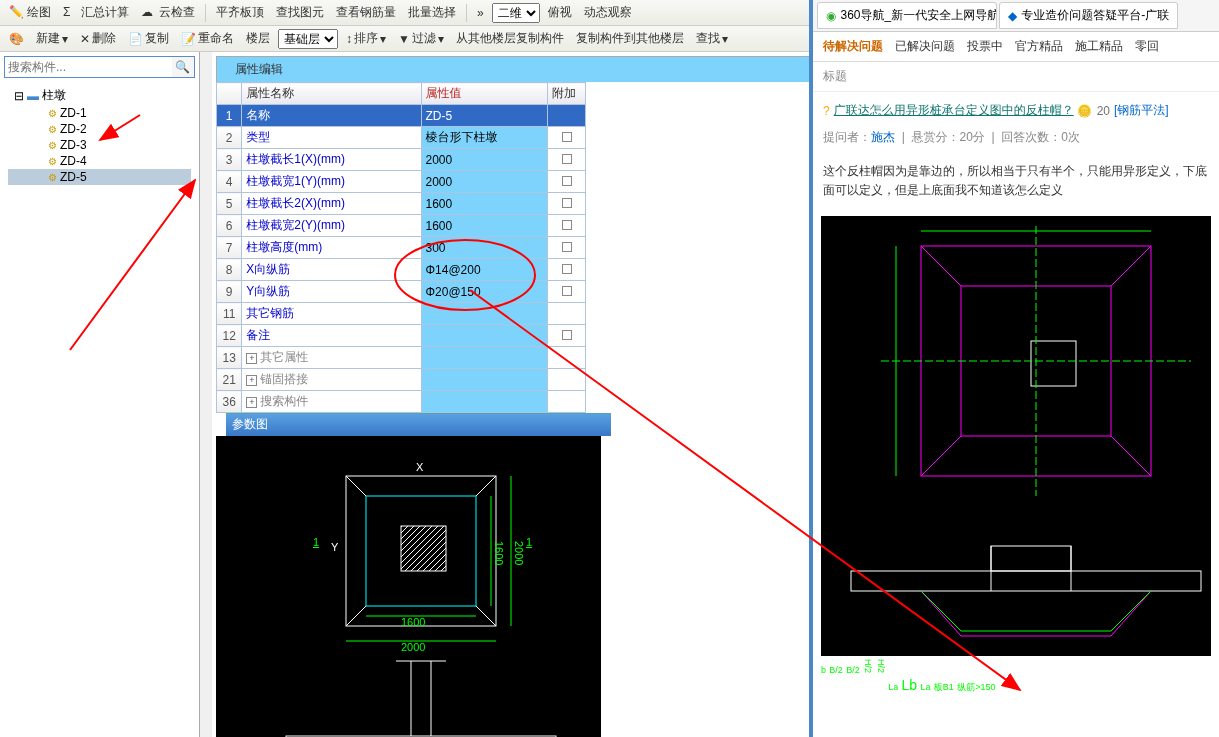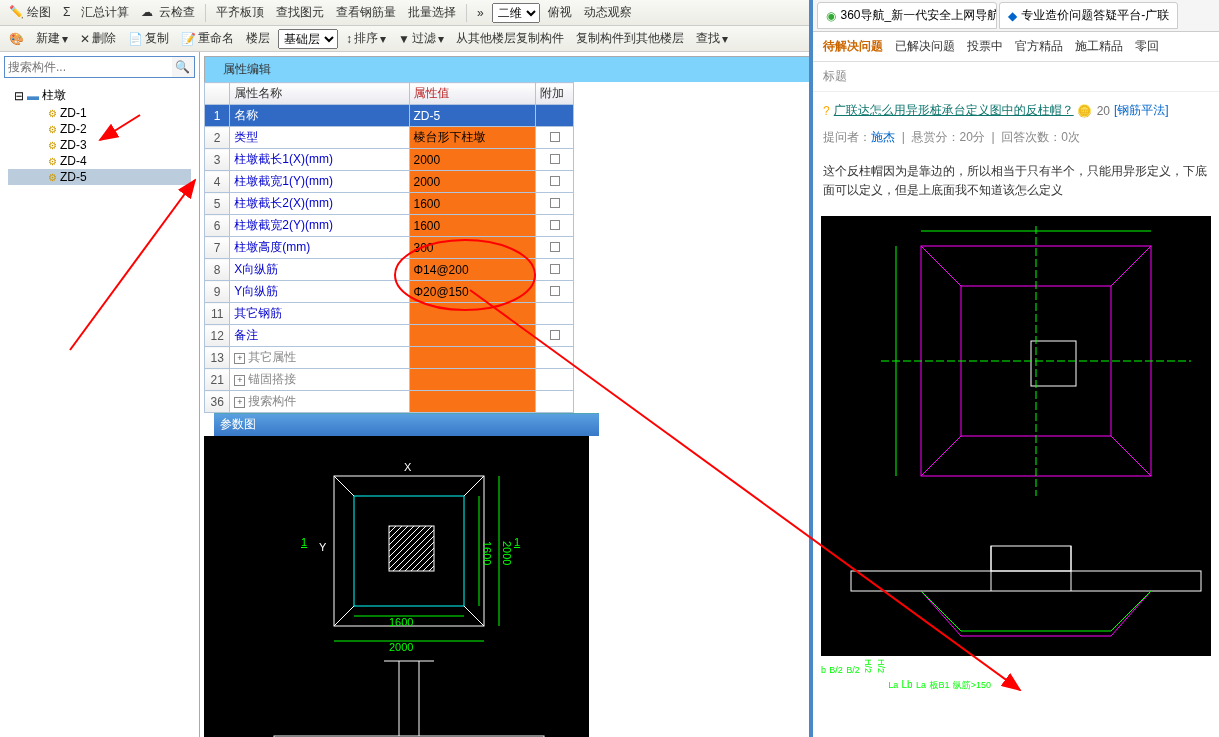--- a/index.html
+++ b/index.html
@@ -7,21 +7,21 @@
 
 
 .toolbar { display: flex; align-items: center; padding: 2px 5px; background: linear-gradient(#f8f8f5, #ecece5); border-bottom: 1px solid #ccc; height: 26px; gap: 4px; }
 .toolbar .item { display: flex; align-items: center; gap: 2px; padding: 2px 4px; color: #333; cursor: pointer; white-space: nowrap; }
 .toolbar .icon { width: 16px; height: 16px; display: inline-block; }
 .toolbar select { font-size: 12px; padding: 1px; }
 .toolbar .sep { width: 1px; height: 18px; background: #ccc; margin: 0 2px; }
 .disabled { color: #aaa; }
 
 
-.main { display: flex; height: calc(100% - 52px); }
+.main { display: flex; height: calc(100% - 52px); gap: 12px; }
 .left-panel { width: 200px; background: #fff; border-right: 1px solid #aaa; display: flex; flex-direction: column; }
 .search-box { display: flex; margin: 4px; border: 1px solid #5a8bcb; }
 .search-box input { flex: 1; border: none; padding: 3px; outline: none; }
 .search-box .s-icon { width: 22px; display: flex; align-items: center; justify-content: center; background: #f5f5f5; color: #888; }
 
 .tree { padding: 4px 8px; }
 .tree-node { display: flex; align-items: center; gap: 3px; padding: 1px 0 1px 6px; cursor: pointer; color: #000; }
 .tree-child { display: flex; align-items: center; gap: 3px; padding: 1px 0 1px 40px; cursor: pointer; color: #000; }
 .tree-child.selected { background: #bcd; }
 .gear { color: #c90; font-size: 10px; }
@@ -29,21 +29,21 @@
 
 .center-panel { flex: 1; background: #fff; position: relative; display: flex; flex-direction: column; }
 .prop-tab { display: inline-block; padding: 4px 18px; background: #7dd3fc; border: 1px solid #aaa; border-bottom: none; margin: 4px 0 0 4px; color: #333; }
 .prop-table { border-collapse: collapse; margin: 0 4px; width: 370px; }
 .prop-table th, .prop-table td { border: 1px solid #b0c4de; padding: 2px 4px; text-align: left; height: 18px; }
 .prop-table th { background: linear-gradient(#fff, #e8e8f0); color: #333; font-weight: normal; }
 .prop-table th.val { color: #b22; }
 .prop-table .rownum { width: 24px; text-align: center; background: linear-gradient(#fff,#eee); color: #555; }
 .prop-table td.name { color: #00c; background: #fff; }
 .prop-table td.name.plus::before { content: "+"; display: inline-block; width: 9px; height: 9px; border: 1px solid #888; line-height: 8px; text-align: center; margin-right: 3px; color: #555; font-size: 9px; }
-.prop-table td.value { background: #f97316; }
+.prop-table td.value { background: #7dd3fc; }
 .prop-table td.extra { text-align: center; }
 .prop-table td.extra .cb { display:inline-block; width:10px; height:10px; border:1px solid #888; }
 .prop-table tr.sel td { background: #316ac5; color: #fff; }
 .prop-table tr.sel td.name { color: #fff; }
 .prop-table tr.grey td.name { color: #888; }
 
 
 .diagram-header { background: linear-gradient(#4a8, #5aa0e0 1px, #3878c8); color: #fff; padding: 3px 6px; width: 385px; margin-left: 14px; }
 .diagram { position: relative; background: #000; width: 385px; height: 430px; margin-left: 4px; }
 .diagram svg { position:absolute; top:0; left:0; }
@@ -383,21 +383,21 @@
     <span class="label" style="left:265px;top:2px;color:#0f0;font-size:9px">B/2</span>
     <span class="label" style="left:55px;top:90px;color:#0f0;font-size:9px;writing-mode:vertical-rl">H/2</span>
     <span class="label" style="left:55px;top:180px;color:#0f0;font-size:9px;writing-mode:vertical-rl">H/2</span>
     <span class="label" style="left:30px;top:130px;color:#fff;font-size:9px">反柱墩(X向)</span>
     <span class="label" style="left:340px;top:130px;color:#fff;font-size:9px">Y方向相同剖面</span>
     <span class="label" style="left:135px;top:265px;color:#fff;font-size:10px">X方向相同剖面</span>
     <span class="label" style="left:170px;top:283px;color:#fff;font-size:10px">反柱墩(FZM) 平面</span>
     <span class="label" style="left:160px;top:300px;color:#fff;font-size:9px">反柱墩结构详图(FZM)</span>
     <span class="label" style="left:20px;top:340px;color:#fff;font-size:9px">板厚</span>
     <span class="label" style="left:90px;top:383px;color:#0f0;font-size:9px">La</span>
-    <span class="label" style="left:120px;top:383px;color:#0f0;font-size:10px">Lb</span>
+    <span class="label" style="left:120px;top:383px;color:#0f0;font-size:14px">Lb</span>
     <span class="label" style="left:300px;top:383px;color:#0f0;font-size:9px">La</span>
     <span class="label" style="left:225px;top:383px;color:#0f0;font-size:9px">板B1</span>
     <span class="label" style="left:180px;top:395px;color:#0f0;font-size:9px">纵筋&gt;150</span>
     <span class="label" style="left:140px;top:425px;color:#fff;font-size:9px">Y方向相同剖面</span>
   </div>
 </div>
 
 <svg class="annotation-layer">
   <defs>
     <marker id="arrowhead" markerWidth="10" markerHeight="8" refX="9" refY="4" orient="auto">

